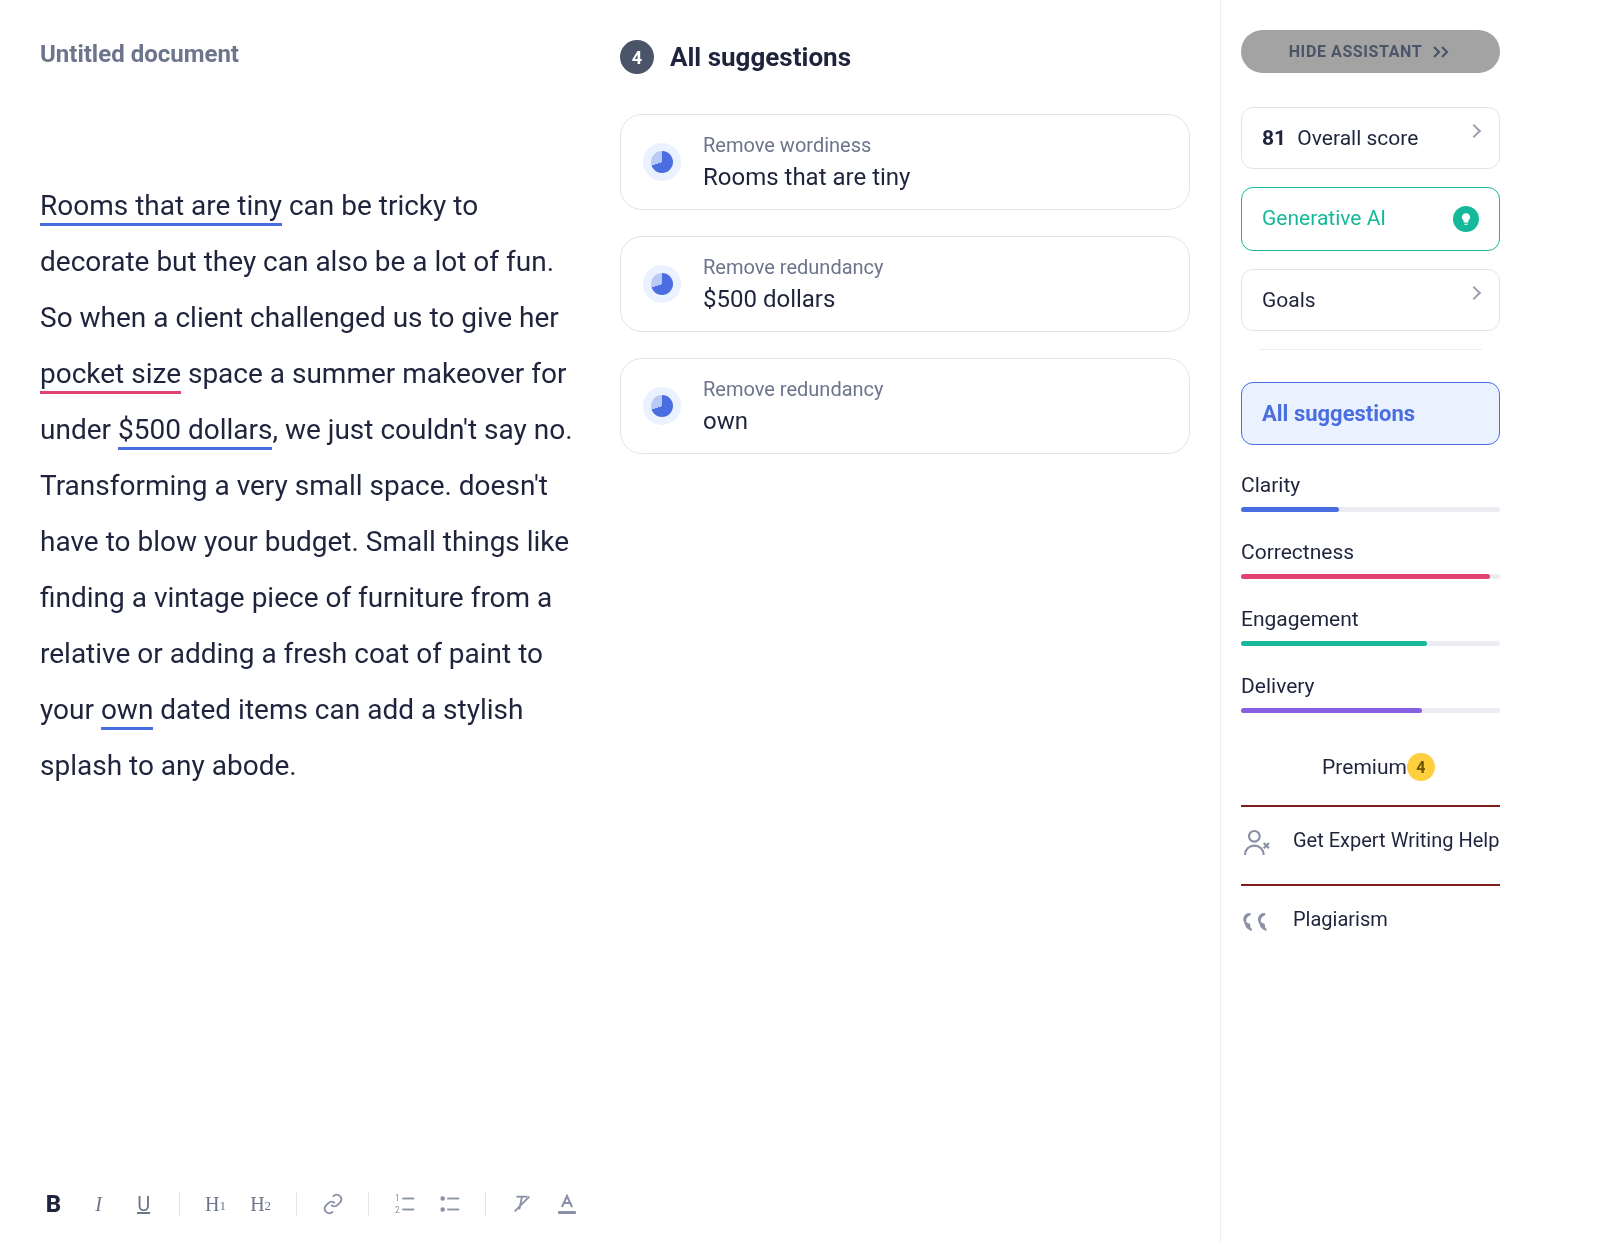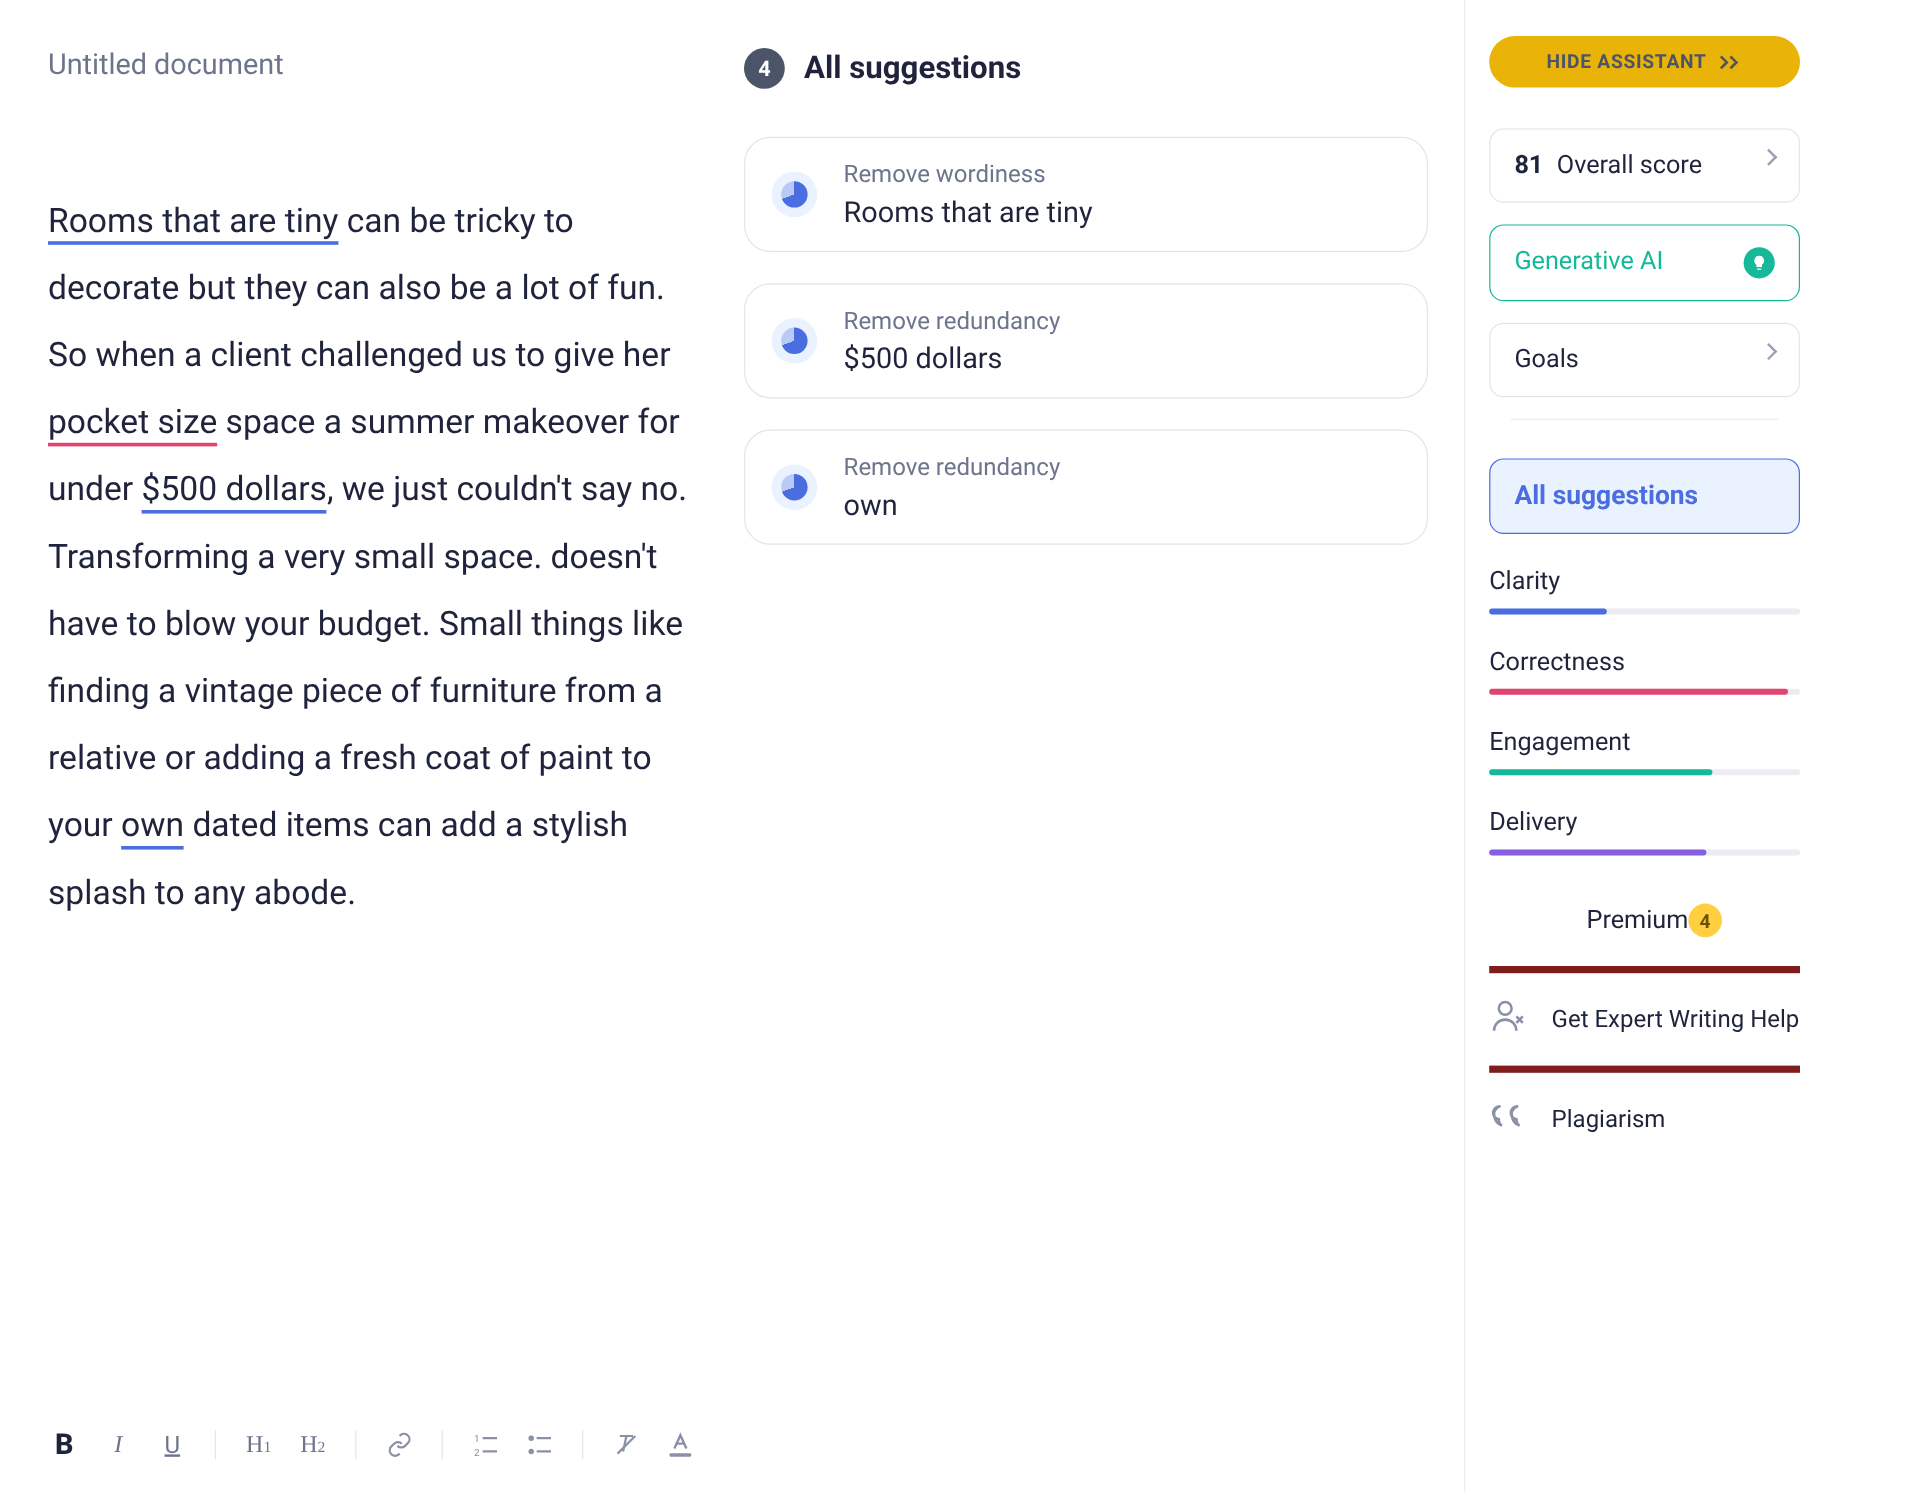--- a/index.html
+++ b/index.html
@@ -12,22 +12,22 @@
     color: #1f243c;
   }
   .app { display: flex; height: 100%; }
   .editor-pane { width: 600px; padding: 40px 20px 0 40px; display:flex; flex-direction:column; }
   .suggestions-pane { width: 620px; padding: 40px 30px 0 20px; }
   .sidebar-pane { width: 300px; padding: 30px 20px 0 20px; border-left: 1px solid #ececf2; }
 
   .doc-title {
     color: #6d758d;
     font-size: 24px;
-    font-weight: 400;
-    margin-bottom: 88px;
+    font-weight: 700;
+    margin-bottom: 110px;
   }
   .editor-text {
     font-size: 28px;
     line-height: 56px;
     color: #1f243c;
     flex: 1;
   }
   .ul-blue { border-bottom: 3px solid #4a6ee0; padding-bottom: 1px; }
   .ul-red  { border-bottom: 3px solid #e0446f; padding-bottom: 1px; }
 
@@ -78,21 +78,21 @@
   }
   .sugg-icon-inner-red {
     width:14px; height:20px; border-radius: 6px 6px 8px 8px;
     background: linear-gradient(90deg, #e0446f 50%, #f3a6bb 50%);
   }
   .sugg-label { color:#6d758d; font-size:20px; margin-bottom:6px; }
   .sugg-text  { color:#1f243c; font-size:24px; }
 
   
   .hide-assistant {
-    background:#eab308; color:#4b5468;
+    background:#a3a3a3; color:#4b5468;
     border-radius:24px; padding:12px 20px;
     font-size:16px; font-weight:700; letter-spacing:0.6px;
     display:flex; align-items:center; gap:10px;
     cursor:pointer;
     margin-bottom: 34px;
     justify-content:center;
   }
   .chev-dbl { display:inline-flex; }
   .panel-card {
     border:1px solid #e2e4ea;
@@ -130,21 +130,21 @@
   .cat-bar  { height:5px; border-radius:3px; background:#ececf2; position:relative; }
   .cat-bar > span { position:absolute; left:0; top:0; height:100%; border-radius:3px; }
   .bar-red span{ background:#e0446f; width:96%; }
   .bar-blue span{ background:#4a6ee0; width:38%; }
   .bar-green span{ background:#16b89a; width:72%; }
   .bar-purple span{ background:#8660e0; width:70%; }
 
   .premium-row { display:flex; align-items:center; justify-content:center; font-size:21px; color:#1f243c; margin: 40px 0 24px 16px; }
   .premium-badge { width:28px; height:28px; border-radius:50%; background:#ffcf3f; display:flex; align-items:center; justify-content:center; font-size:16px; font-weight:700; color:#6a5200; }
 
-  .side-link { display:flex; align-items:center; gap:20px; padding:20px 0; border-top:6px solid #7f1d1d; font-size:20px; color:#1f243c; cursor:pointer; }
+  .side-link { display:flex; align-items:flex-start; gap:20px; padding:20px 0; border-top:2px solid #7f1d1d; font-size:20px; color:#1f243c; cursor:pointer; }
   .side-link .link-text { line-height:1.35; }
   .side-icon { color:#6d758d; flex-shrink:0; }
 
   .chev-right { width:10px; height:10px; border-right:2px solid #9aa0b3; border-top:2px solid #9aa0b3; transform:rotate(45deg); }
 </style>
 </head>
 <body>
 
 <div class="app">
 

